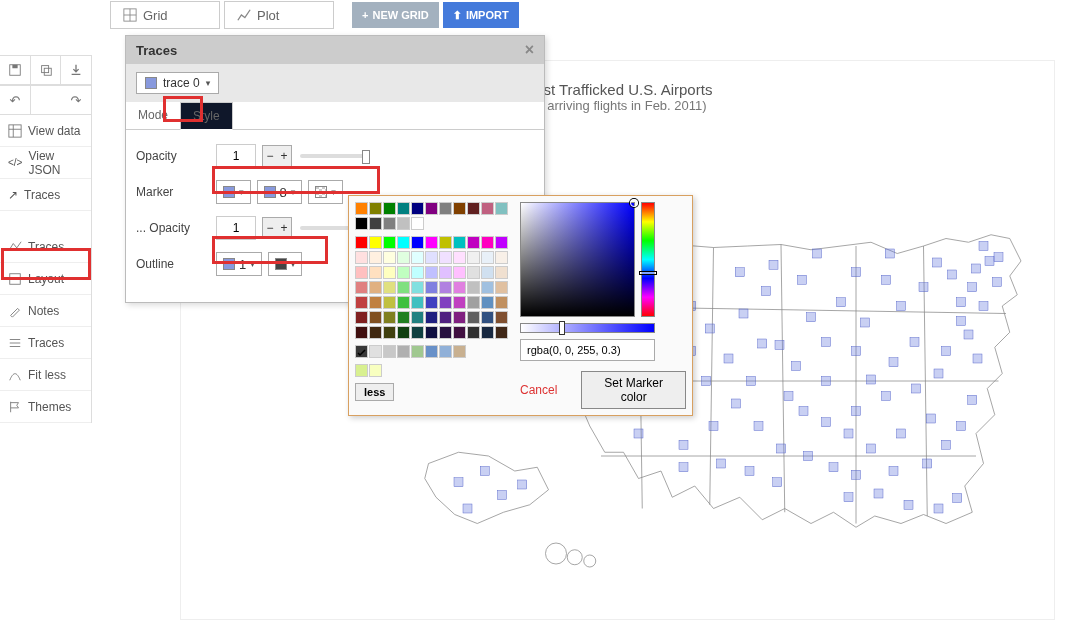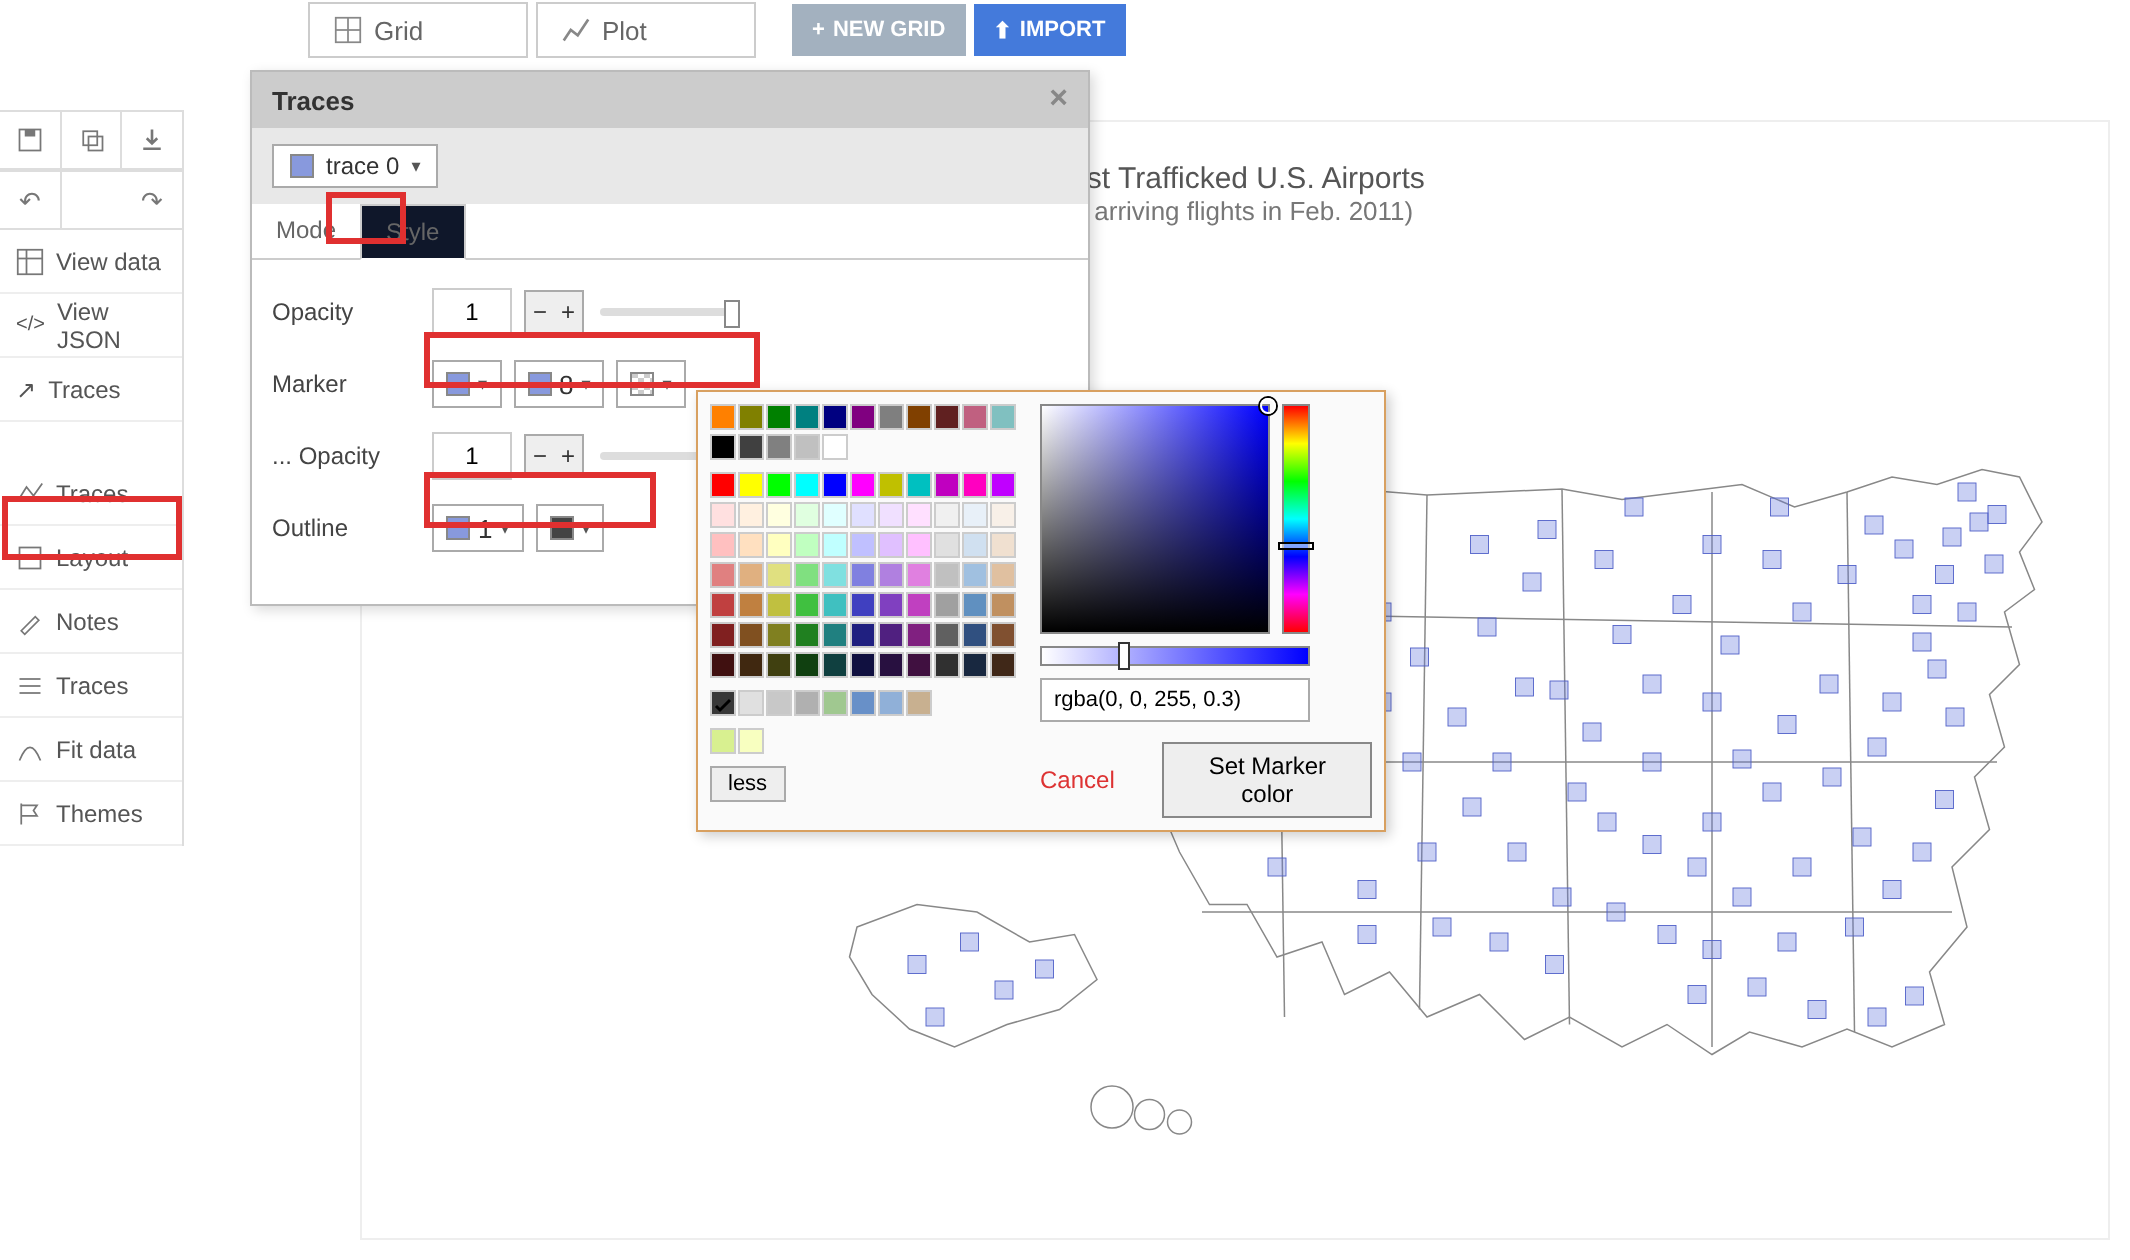--- a/index.html
+++ b/index.html
@@ -1,19 +1,19 @@
 <!DOCTYPE html>
 <html><head>
 <meta charset="utf-8">
 <style>
 * { box-sizing: border-box; margin: 0; padding: 0; }
 body { font-family: -apple-system, "Helvetica Neue", Arial, sans-serif; font-size: 13px; color: #333; background: #fff; width: 1065px; height: 630px; overflow: hidden; position: relative; }
 
 
-.top-tabs { position: absolute; top: 0; left: 110; height: 30px; display: flex; gap: 4px; padding-left: 110px; align-items: center; margin-left: 44px; }
+.top-tabs { position: absolute; top: 0; left: 110; height: 30px; display: flex; gap: 4px; padding-left: 110px; align-items: center; }
 .tab { border: 1px solid #ccc; background: #fff; height: 28px; padding: 0 12px; display: flex; align-items: center; gap: 6px; font-size: 13px; color: #666; width: 110px; }
 .tab svg { width: 14px; height: 14px; }
 .btn-top { height: 26px; padding: 0 10px; color: #fff; font-size: 11px; font-weight: bold; display: flex; align-items: center; gap: 4px; border: none; }
 .btn-new { background: #a3b1bf; }
 .btn-import { background: #447adb; }
 
 
 .sidebar { position: absolute; left: 0; top: 55px; width: 92px; border-right: 1px solid #ddd; }
 .icon-row { display: flex; border-top: 1px solid #ddd; border-bottom: 1px solid #ddd; height: 30px; }
 .icon-cell { flex: 1; display: flex; align-items: center; justify-content: center; border-right: 1px solid #ddd; color: #777; }
@@ -43,21 +43,21 @@
 .slider::after { content: ''; position: absolute; right: 0; top: -4px; width: 6px; height: 12px; background: #fff; border: 1px solid #888; }
 .swatch-btn { border: 1px solid #aaa; background: #fff; padding: 3px 6px; display: inline-flex; align-items: center; gap: 4px; margin-right: 6px; height: 24px; }
 .sw { width: 12px; height: 12px; border: 1px solid #888; }
 .chev { font-size: 9px; color: #555; }
 
 
 .picker { position: absolute; left: 348px; top: 195px; width: 345px; background: #fafafa; border: 1px solid #d8a060; padding: 6px; display: flex; gap: 12px; box-shadow: 2px 2px 6px rgba(0,0,0,0.2); }
 .palette { display: flex; flex-direction: column; }
 .pal-grid { display: grid; grid-template-columns: repeat(11, 13px); gap: 1px; margin-bottom: 2px; }
 .pal-grid div { width: 13px; height: 13px; border: 1px solid #ccc; }
-.pal-less { margin-top: 4px; border: 1px solid #aaa; background: #eee; padding: 2px 8px; font-size: 11px; align-self: flex-start; cursor: pointer; }
+.pal-less { margin-top: 4px; border: 1px solid #aaa; background: #eee; padding: 2px 8px; font-size: 11px; align-self: flex-start; cursor: pointer; font-weight: bold; }
 .custom { display: flex; flex-direction: column; }
 .sv { width: 115px; height: 115px; position: relative; background: linear-gradient(to top, #000, transparent), linear-gradient(to right, #fff, #0000ff); border: 1px solid #888; }
 .sv-handle { position: absolute; right: -4px; top: -4px; width: 8px; height: 8px; border: 1px solid #fff; border-radius: 50%; box-shadow: 0 0 0 1px #000; }
 .hue { width: 14px; height: 115px; background: linear-gradient(to bottom, #f00, #ff0, #0f0, #0ff, #00f, #f0f, #f00); border: 1px solid #888; position: relative; }
 .hue-handle { position: absolute; left: -3px; right: -3px; top: 68px; height: 4px; border: 1px solid #000; background: rgba(255,255,255,0.5); }
 .custom-top { display: flex; gap: 6px; }
 .alpha { width: 135px; height: 10px; margin-top: 6px; border: 1px solid #888; background: linear-gradient(to right, #fff, #0000ff); position: relative; }
 .alpha-handle { position: absolute; left: 38px; top: -3px; width: 6px; height: 14px; background: #fff; border: 1px solid #333; }
 .rgba-input { width: 135px; height: 22px; border: 1px solid #aaa; font-size: 11px; padding: 0 6px; margin-top: 6px; }
 .picker-btns { margin-top: 10px; display: flex; align-items: center; gap: 24px; }
@@ -165,21 +165,21 @@
         <line x1="2" y1="4" x2="14" y2="4" stroke="#777"></line>
         <line x1="2" y1="8" x2="14" y2="8" stroke="#777"></line>
         <line x1="2" y1="12" x2="14" y2="12" stroke="#777"></line>
       </svg>
       <span>Traces</span>
     </div>
   <div class="side-item">
       <svg viewBox="0 0 16 16">
         <path d="M2 14c4-10 8-10 12 0" fill="none" stroke="#777"></path>
       </svg>
-      <span>Fit data</span>
+      <span>Fit less</span>
     </div>
   <div class="side-item">
       <svg viewBox="0 0 16 16">
         <path d="M3 2v12M3 3h9l-2 3 2 3H3" fill="none" stroke="#777"></path>
       </svg>
       <span>Themes</span>
     </div>
 </div>
 
 <div class="plot">

